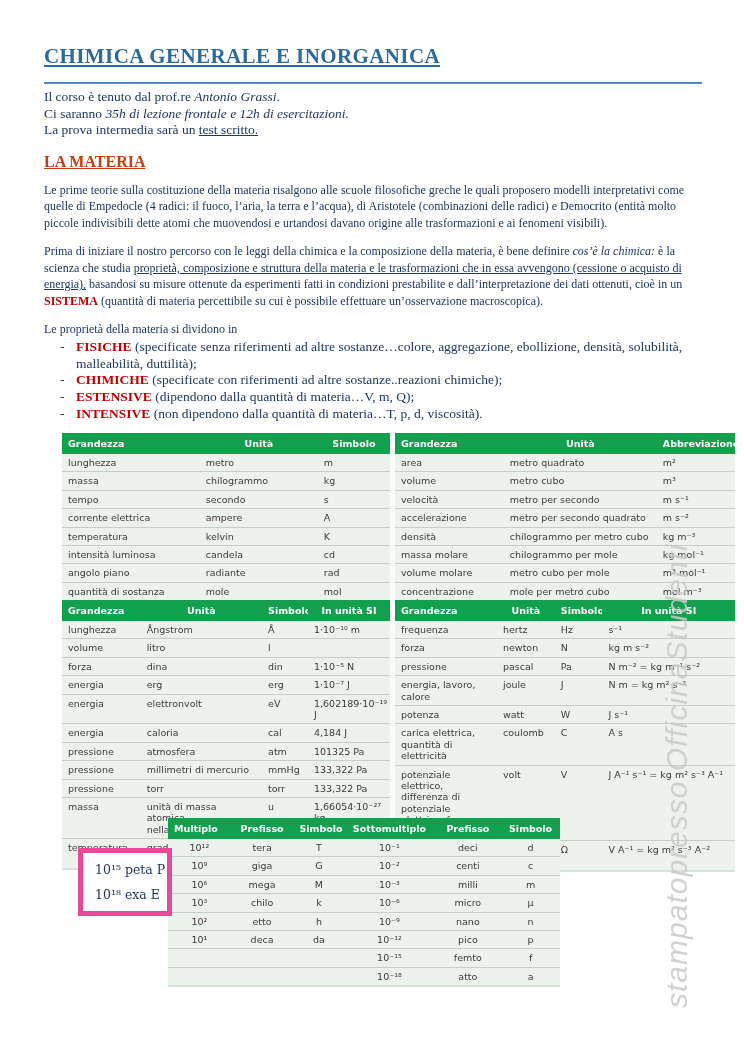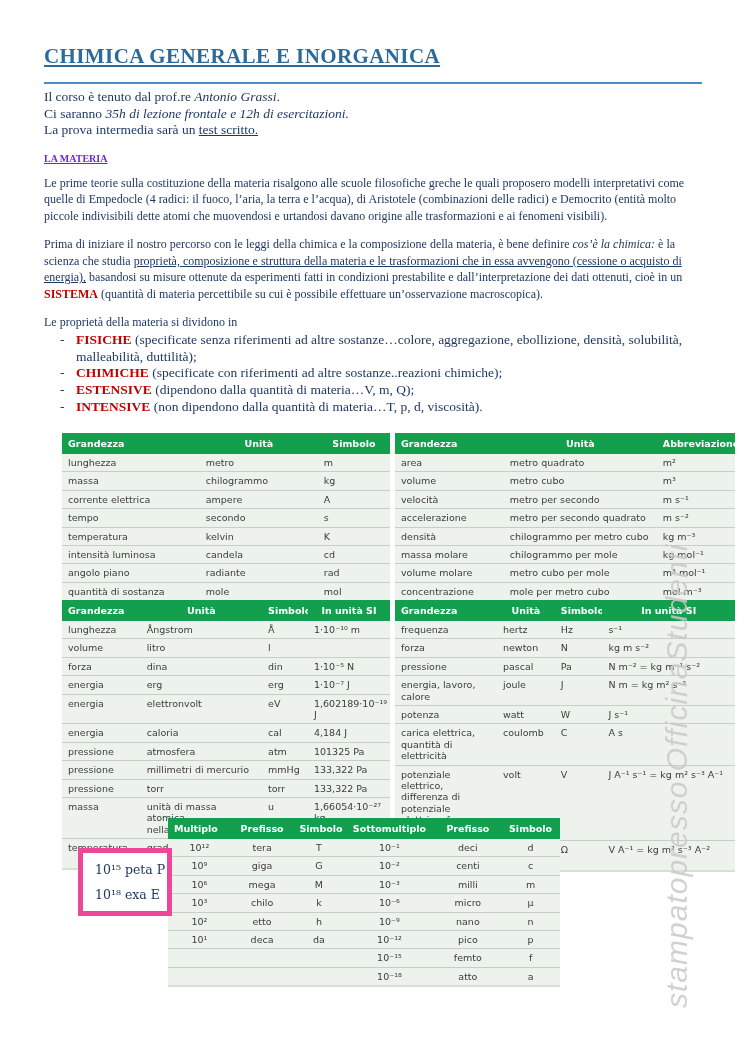--- a/index.html
+++ b/index.html
@@ -16,22 +16,22 @@
   h1.title {
     font-size: 21px; font-weight: bold; color: #2B6A9B;
     text-decoration: underline; letter-spacing: 0.4px;
   }
   .rule { margin-top: 13px; border-top: 2px solid #4E8CBF; width: 658px; }
 
   .intro { margin-top: 5px; }
   .intro-line { font-size: 13.5px; line-height: 16.5px; }
 
   h2.heading {
-    margin-top: 14px; font-size: 10px; font-weight: bold;
-    color: #6d28d9; text-decoration: underline;
+    margin-top: 14px; font-size: 16px; font-weight: bold;
+    color: #c2410c; text-decoration: underline;
   }
 
   .body-par { margin-top: 11px; font-size: 12px; line-height: 16.8px; width: 660px; }
   .body-par.lead-in { margin-top: 11px; }
 
   .seg-plain { }
   .seg-italic { font-style: italic; }
   .seg-underline { text-decoration: underline; }
   .seg-red { color: #C00000; font-weight: bold; }
 
@@ -164,28 +164,28 @@
             <td>lunghezza</td>
             <td>metro</td>
             <td>m</td>
           </tr>
           <tr>
             <td>massa</td>
             <td>chilogrammo</td>
             <td>kg</td>
           </tr>
           <tr>
+            <td>tempo</td>
+            <td>secondo</td>
+            <td>s</td>
+          </tr>
+          <tr>
             <td>corrente elettrica</td>
             <td>ampere</td>
             <td>A</td>
-          </tr>
-          <tr>
-            <td>tempo</td>
-            <td>secondo</td>
-            <td>s</td>
           </tr>
           <tr>
             <td>temperatura</td>
             <td>kelvin</td>
             <td>K</td>
           </tr>
           <tr>
             <td>intensità luminosa</td>
             <td>candela</td>
             <td>cd</td>

